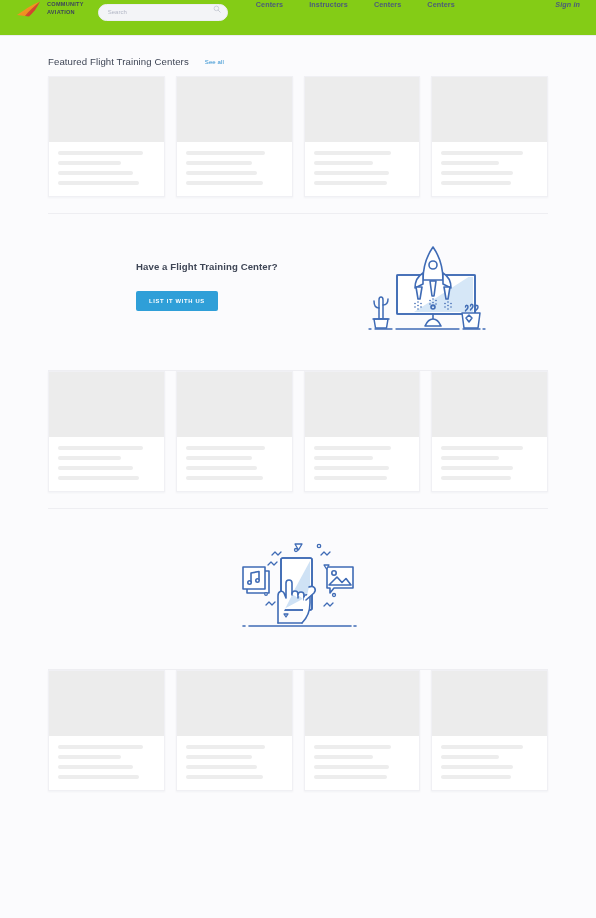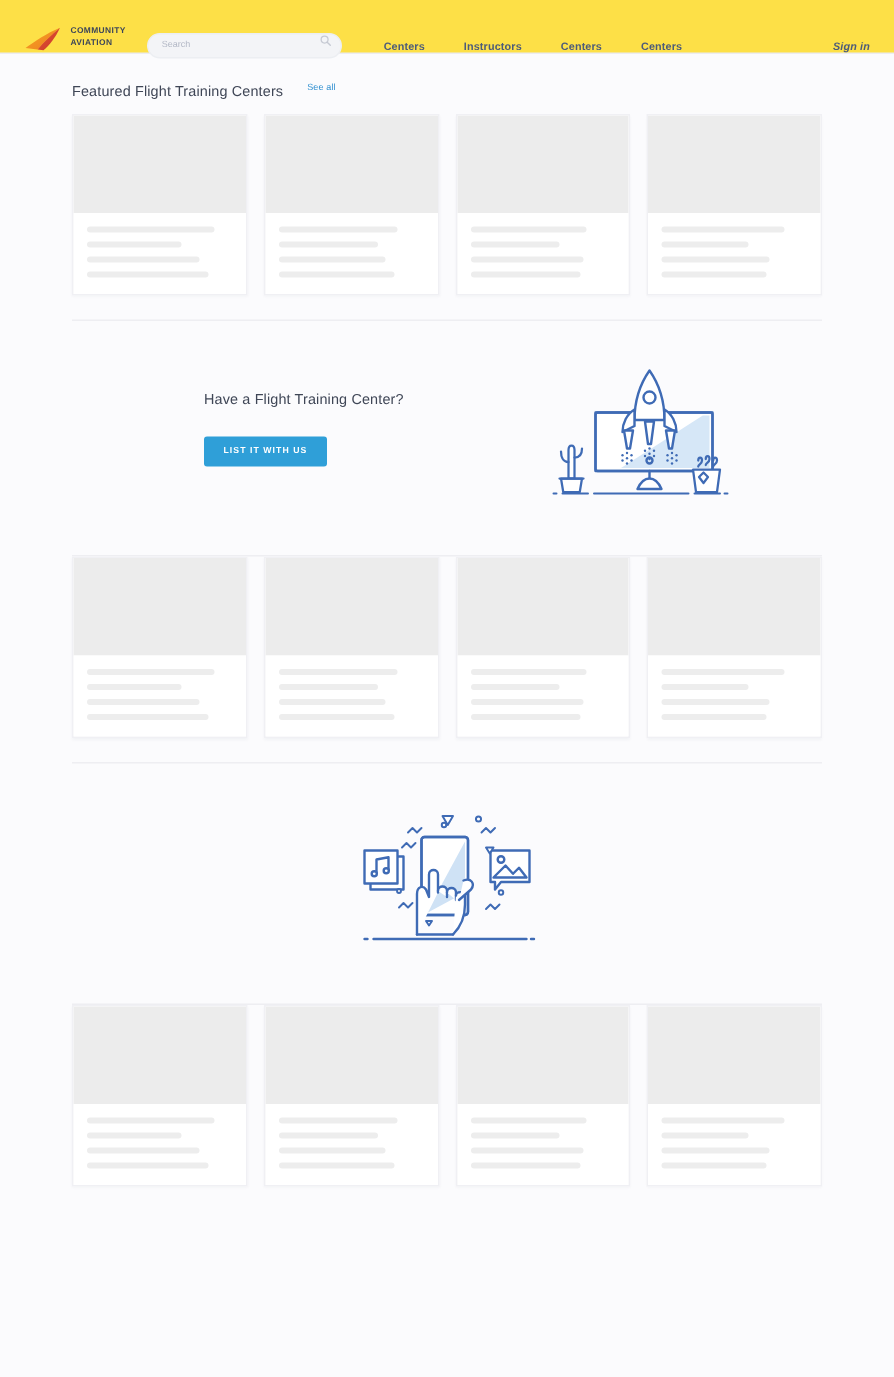--- a/index.html
+++ b/index.html
@@ -6,23 +6,23 @@
   html, body {
     width: 596px; height: 918px;
     background: #fbfbfd;
     font-family: "Liberation Sans", sans-serif;
     overflow: hidden;
   }
   .page { width: 596px; height: 918px; position: relative; background: #fbfbfd; }
 
   
   .header {
-    height: 36px; background: #fde047;
+    height: 36px; background: #84cc16;
     border-bottom: 1px solid #ececf1;
-    display: flex; align-items: flex-end;
+    display: flex; align-items: flex-start;
     padding: 0 16px;
   }
   .brand { display: flex; align-items: center; gap: 5px; }
   .brand-mark { width: 26px; height: 18px; flex: none; }
   .brand-text {
     font-size: 5.6px; font-weight: bold; line-height: 1.38;
     color: #3d4659; letter-spacing: .25px;
   }
   .search-wrap {
     margin-left: 14px; position: relative;
@@ -48,21 +48,21 @@
     text-decoration: none; letter-spacing: .1px; white-space: nowrap;
   }
   .signin {
     margin-left: auto; font-size: 7.2px;
     color: #4c5b7a; font-weight: bold; letter-spacing: .1px; font-style: italic;
   }
 
   
   .content { padding: 0 48px; }
   .section-head {
-    display: flex; align-items: flex-start; gap: 16px;
+    display: flex; align-items: center; gap: 16px;
     padding-top: 20px; padding-bottom: 9px;
   }
   .section-title {
     font-size: 9.6px; color: #3f4656; font-weight: normal;
     letter-spacing: .1px;
   }
   .see-all {
     font-size: 6px; color: #2f8fd0; text-decoration: none;
     letter-spacing: .1px;
   }
@@ -86,21 +86,21 @@
   
   .promo {
     display: flex; align-items: center;
     padding: 26px 0 22px;
   }
   .promo-left {
     width: 255px; padding-left: 88px;
     display: flex; flex-direction: column; align-items: flex-start;
   }
   .promo-title {
-    font-size: 9.6px; color: #3f4656; font-weight: normal;
+    font-size: 9.6px; color: #3f4656; font-weight: bold;
     letter-spacing: .1px; margin-bottom: 19px;
   }
   .promo-btn {
     background: #2f9fd8; color: #ffffff;
     border: none; border-radius: 2px;
     font-family: "Liberation Sans", sans-serif;
     font-size: 5.8px; font-weight: bold; letter-spacing: .7px;
     padding: 7px 13px; cursor: pointer; white-space: nowrap;
   }
   .promo-art { flex: 1; display: flex; justify-content: center; }

